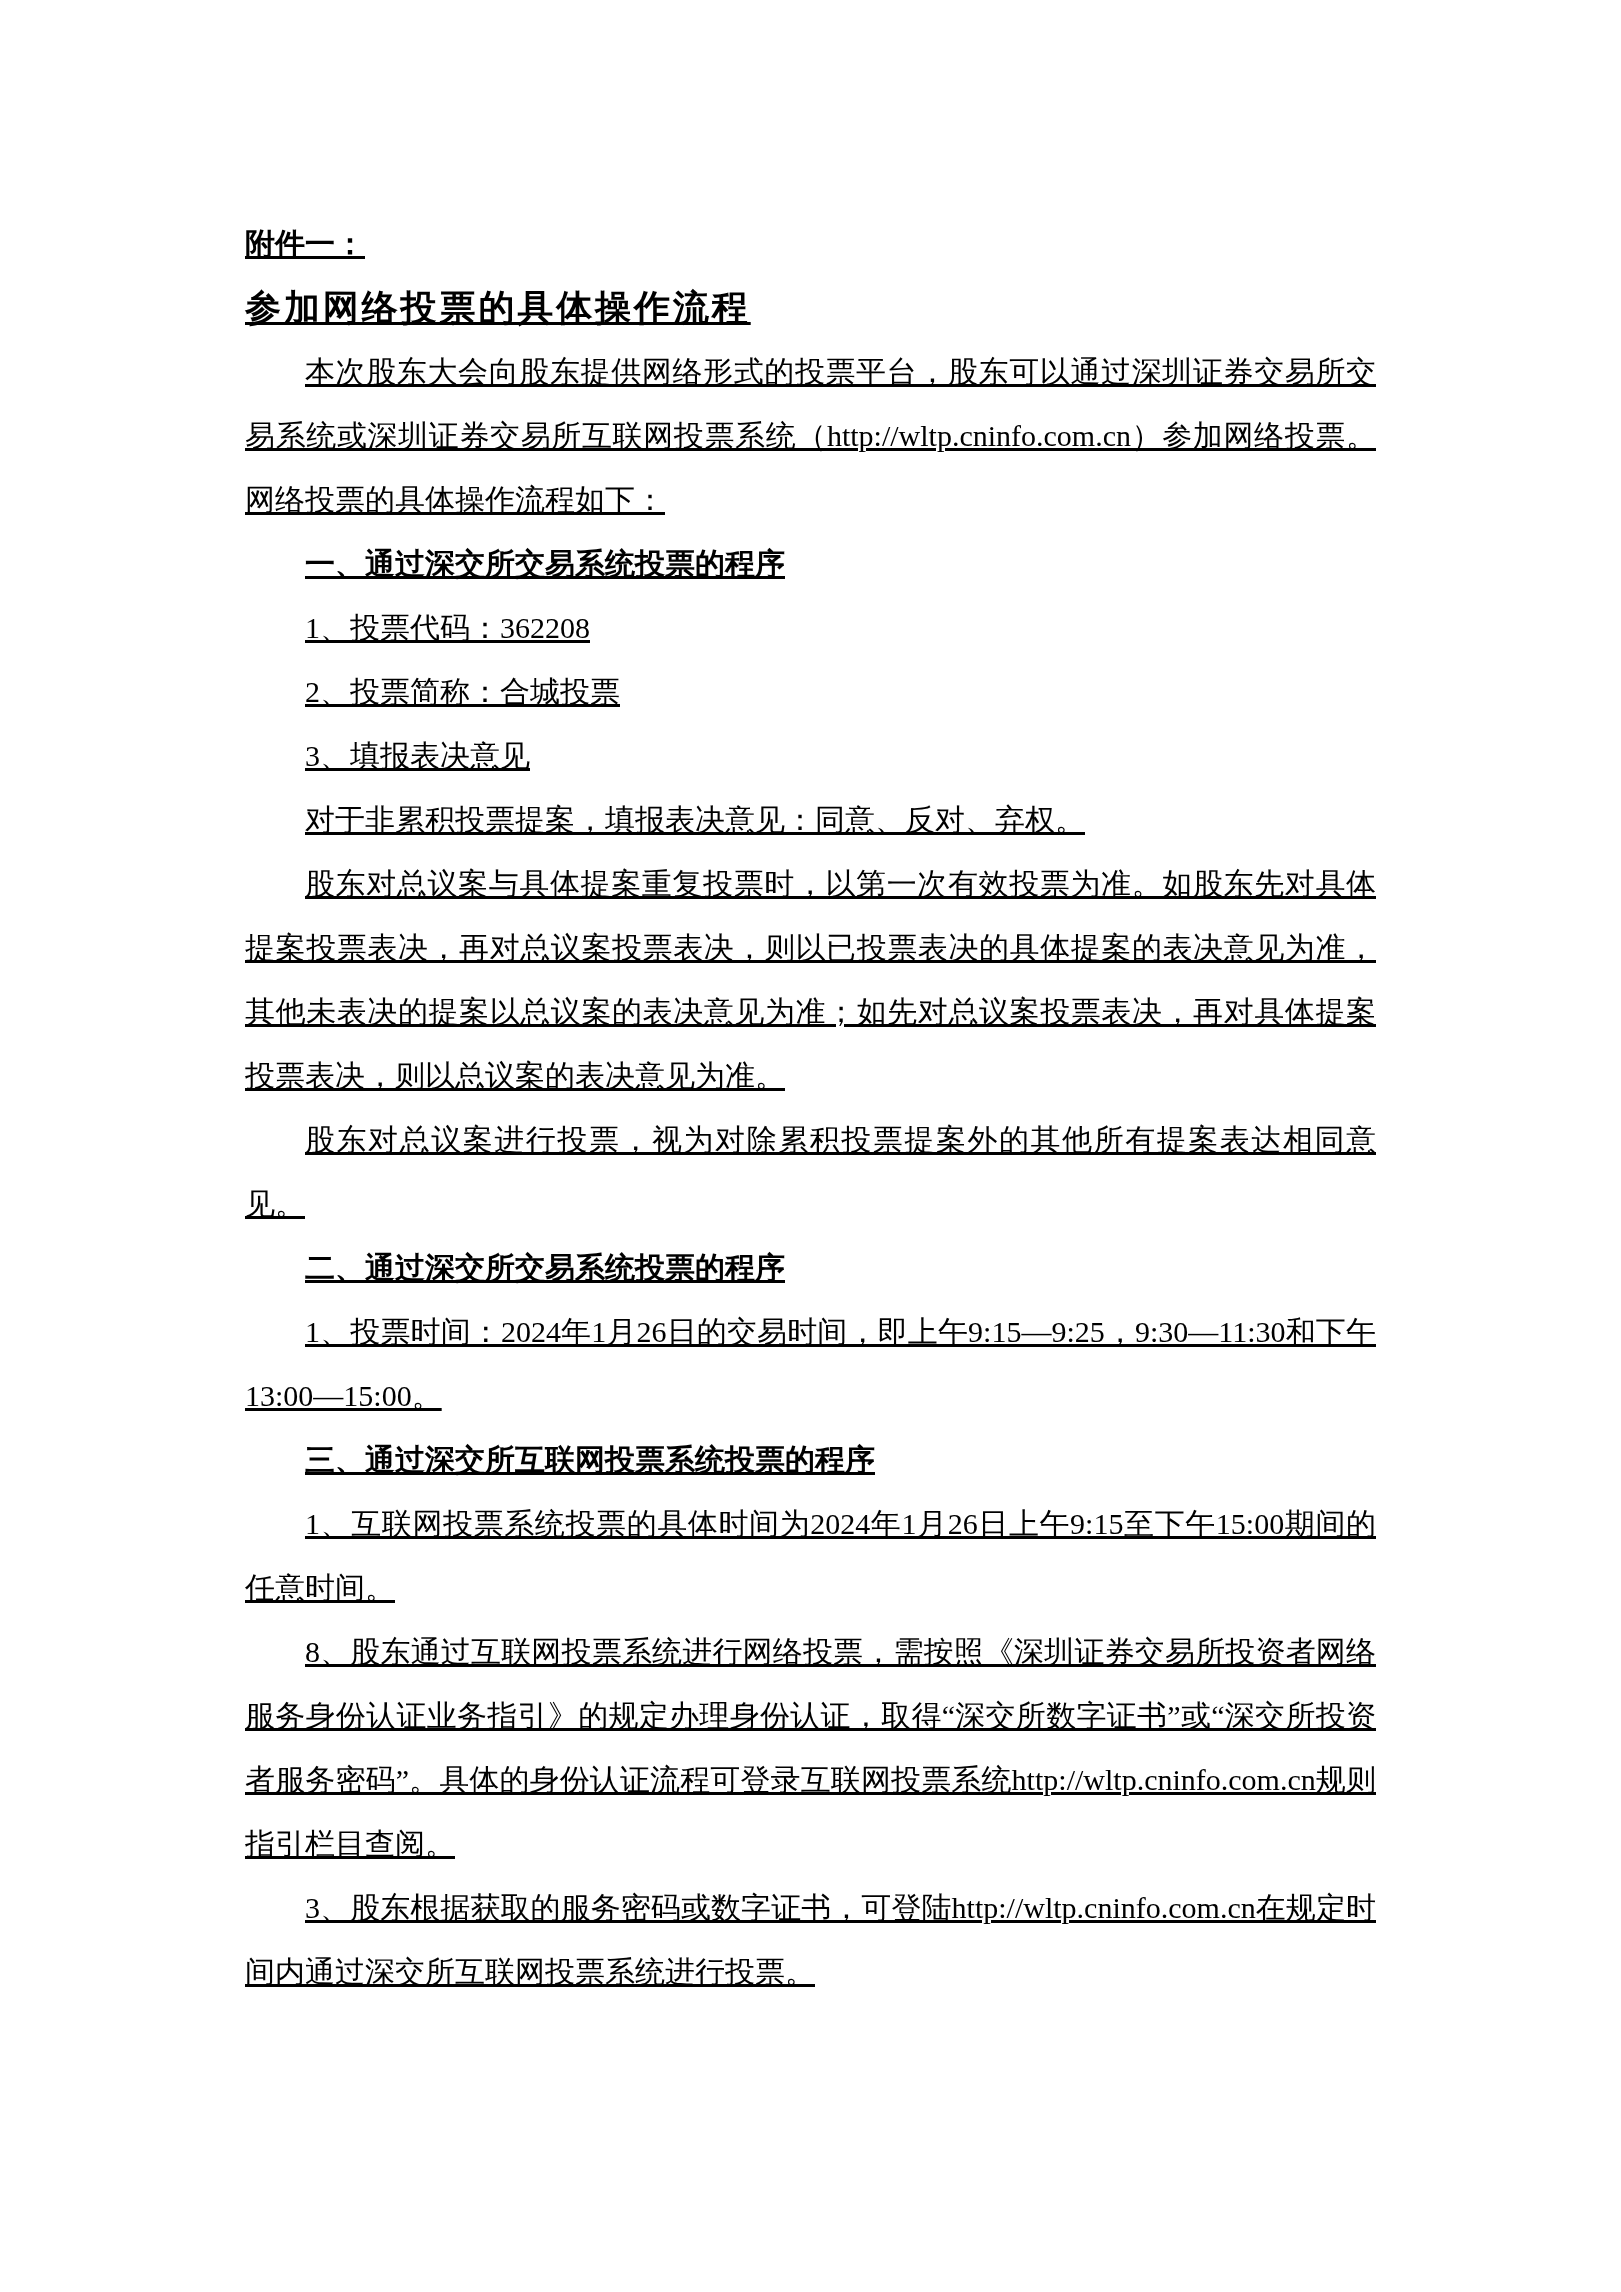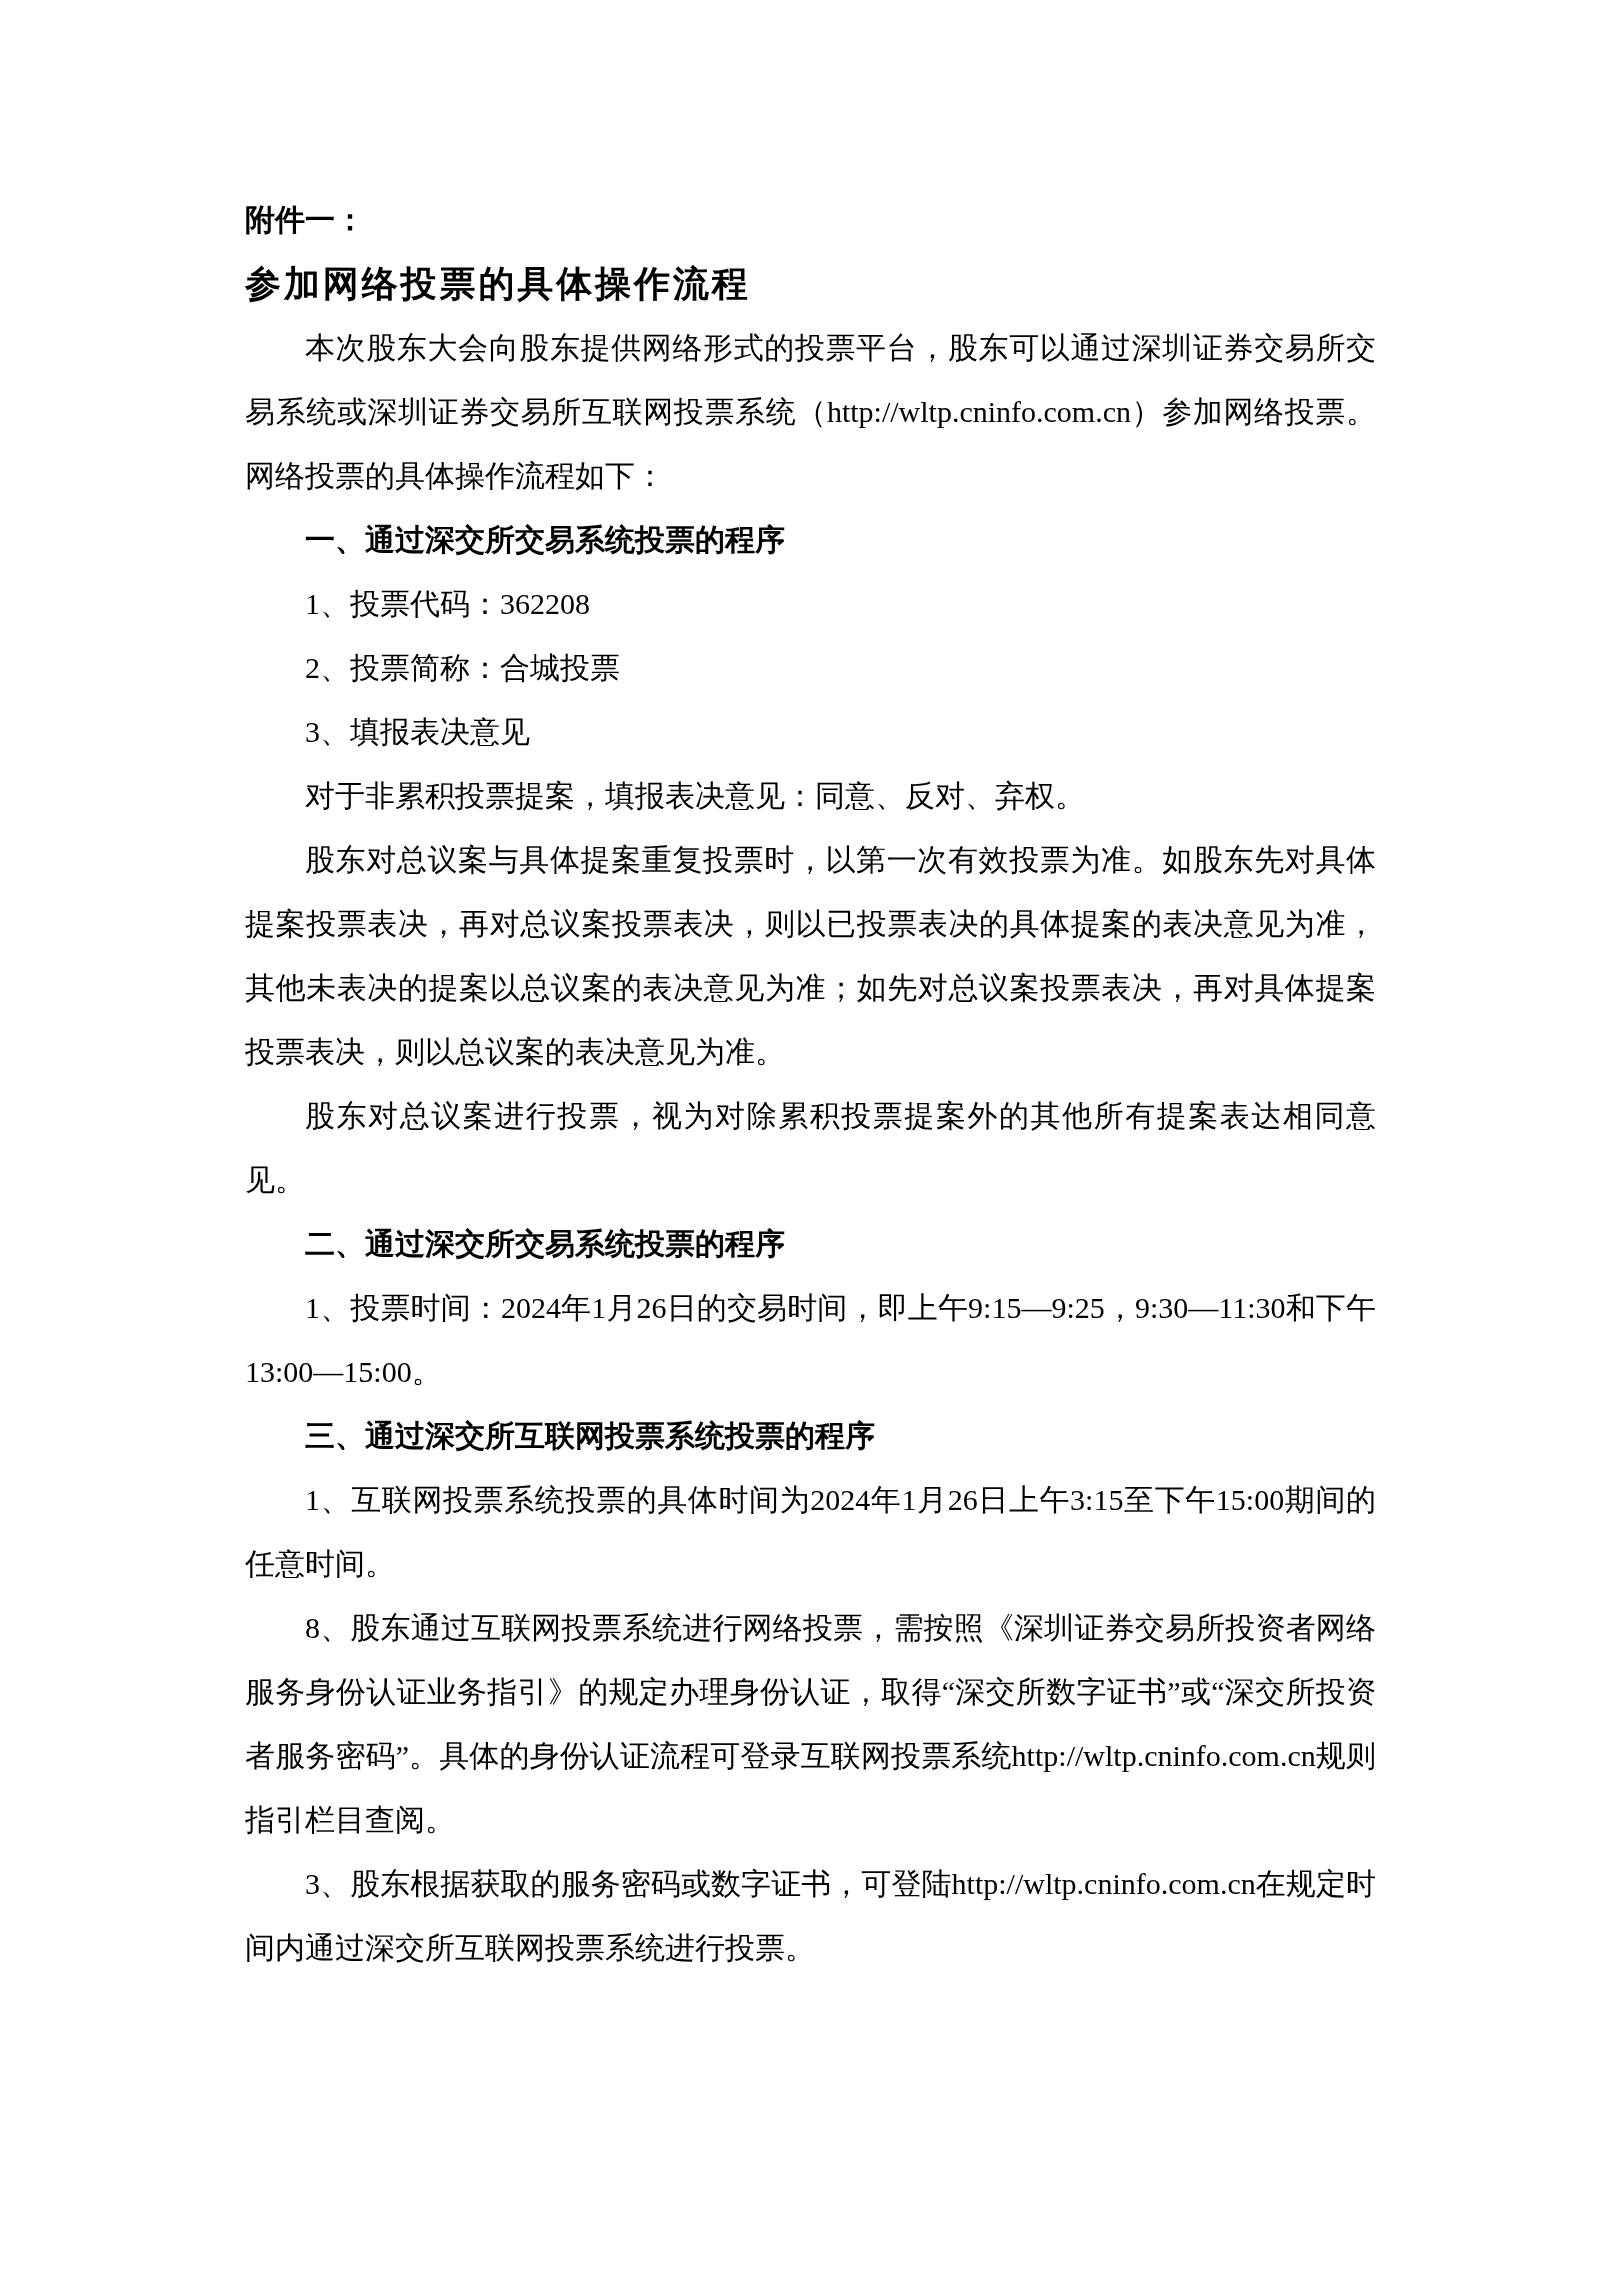--- a/index.html
+++ b/index.html
@@ -13,22 +13,23 @@
     height: 2293px;
     margin: 0 auto;
     background: #ffffff;
     color: #000000;
     font-family: "Liberation Serif", "DejaVu Serif", serif;
     overflow: hidden;
   }
   .content {
     position: absolute;
     left: 245px;
-    top: 188px;
+    top: 212px;
     width: 1131px;
+    text-decoration: underline;
   }
   .block {
     font-size: 30px;
     line-height: 64px;
     text-align: justify;
     text-justify: inter-ideograph;
     margin: 0;
     white-space: pre-wrap;
   }
   .attachment-label {
@@ -60,18 +61,18 @@
     <div class="block heading">一、通过深交所交易系统投票的程序</div>
     <div class="block para">1、投票代码：362208</div>
     <div class="block para">2、投票简称：合城投票</div>
     <div class="block para">3、填报表决意见</div>
     <div class="block para">对于非累积投票提案，填报表决意见：同意、反对、弃权。</div>
     <div class="block para">股东对总议案与具体提案重复投票时，以第一次有效投票为准。如股东先对具体提案投票表决，再对总议案投票表决，则以已投票表决的具体提案的表决意见为准，其他未表决的提案以总议案的表决意见为准；如先对总议案投票表决，再对具体提案投票表决，则以总议案的表决意见为准。</div>
     <div class="block para">股东对总议案进行投票，视为对除累积投票提案外的其他所有提案表达相同意见。</div>
     <div class="block heading">二、通过深交所交易系统投票的程序</div>
     <div class="block para">1、投票时间：2024年1月26日的交易时间，即上午9:15—9:25，9:30—11:30和下午13:00—15:00。</div>
     <div class="block heading">三、通过深交所互联网投票系统投票的程序</div>
-    <div class="block para">1、互联网投票系统投票的具体时间为2024年1月26日上午3:15至下午15:00期间的任意时间。</div>
+    <div class="block para">1、互联网投票系统投票的具体时间为2024年1月26日上午9:15至下午15:00期间的任意时间。</div>
     <div class="block para">8、股东通过互联网投票系统进行网络投票，需按照《深圳证券交易所投资者网络服务身份认证业务指引》的规定办理身份认证，取得“深交所数字证书”或“深交所投资者服务密码”。具体的身份认证流程可登录互联网投票系统http://wltp.cninfo.com.cn规则指引栏目查阅。</div>
     <div class="block para">3、股东根据获取的服务密码或数字证书，可登陆http://wltp.cninfo.com.cn在规定时间内通过深交所互联网投票系统进行投票。</div>
   </div>
 </div>
 
 
 </body></html>

